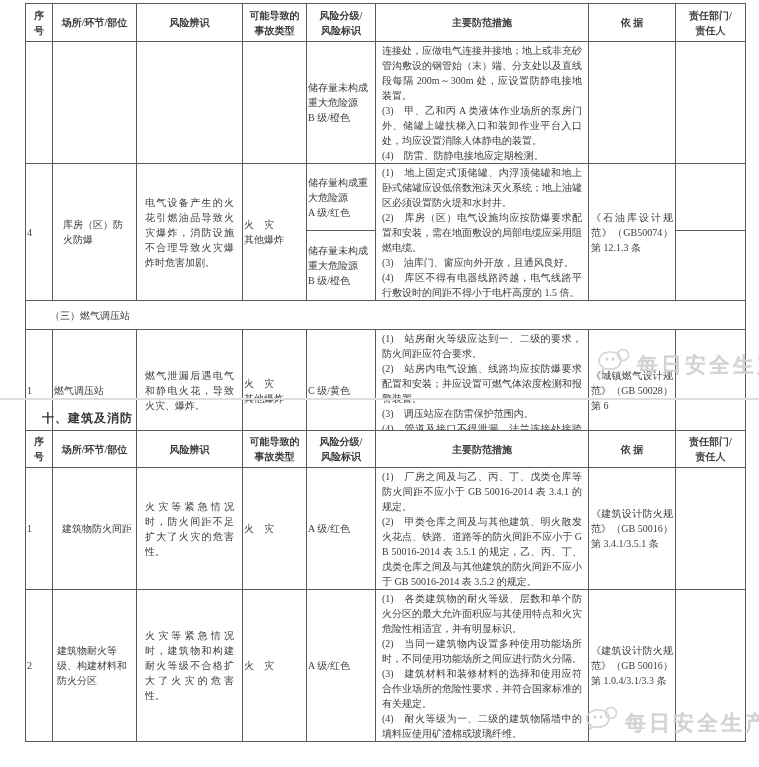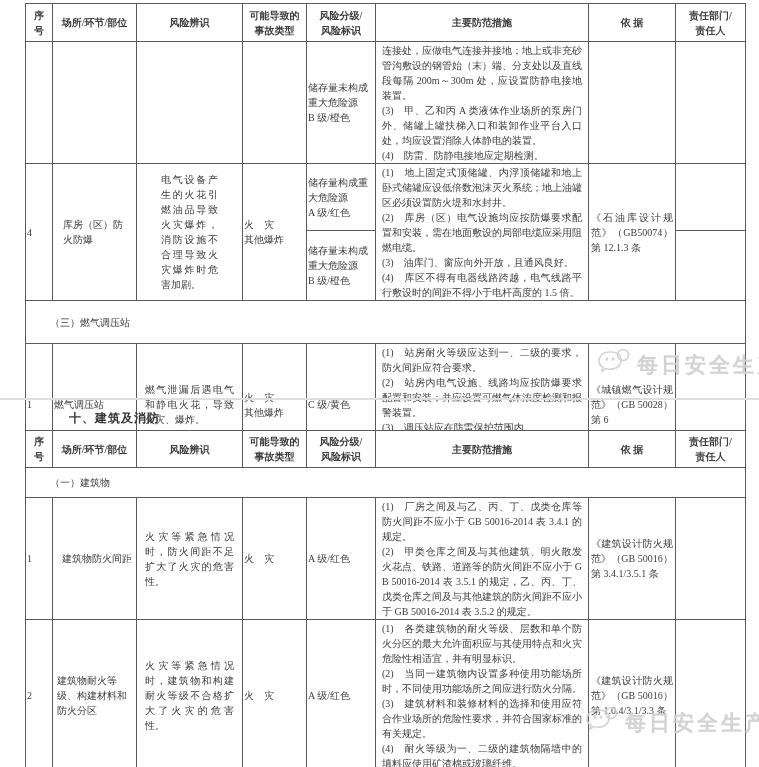--- a/index.html
+++ b/index.html
@@ -14,26 +14,26 @@
   }
   th{font-weight:bold;text-align:center;vertical-align:middle;white-space:pre-line;padding:1px;}
   td.c{vertical-align:middle;white-space:pre-line;padding:1px;}
   td.measures{vertical-align:top;padding:1px 6px 0 6px;text-align:justify;}
   td.measures p{margin:0;}
   td.basis{vertical-align:middle;padding:2px 2px;text-align:justify;margin-left:40px;}
   tr.section-row td{text-align:left;vertical-align:middle;padding-left:24px;white-space:nowrap;}
   .t1{left:25px;top:3px;width:720px;}
   .t2{left:25px;top:430px;width:720px;}
   .h38{height:38px}.h105{height:105px}.h61{height:61px}.h63{height:63px}
-  .h29{height:43px}.h95{height:95px}
+  .h29{height:29px}.h95{height:95px}
   .h37{height:37px}.h30{height:30px}.h108{height:108px}.h150{height:150px}
   .page-sep{position:absolute;left:0;top:398px;width:759px;height:2px;background:#dedede;}
   .t2-title{
     position:absolute;left:42px;top:410px;font-size:12px;font-weight:bold;
-    letter-spacing:1px;color:#333;margin-left:27px;
+    letter-spacing:1px;color:#333;
   }
   .watermark{
     position:absolute;display:flex;align-items:center;gap:5px;
     color:#cdcdcd;opacity:0.9;pointer-events:none;
   }
   .wm1{left:598px;top:348px;}
   .wm2{left:586px;top:706px;}
   .wm-text{
     font-size:21px;font-weight:bold;letter-spacing:3px;white-space:nowrap;
     color:#cfcfcf;text-shadow:0 0 1px #e6e6e6;
@@ -82,21 +82,21 @@
         <p>连接处，应做电气连接并接地；地上或非充砂管沟敷设的钢管始（末）端、分支处以及直线段每隔 200m～300m 处，应设置防静电接地装置。</p>
         <p>(3)　甲、乙和丙 A 类液体作业场所的泵房门外、储罐上罐扶梯入口和装卸作业平台入口处，均应设置消除人体静电的装置。</p>
         <p>(4)　防雷、防静电接地应定期检测。</p>
       </td>
       <td class="basis"></td>
       <td class="c"></td>
     </tr>
     <tr class="h61">
       <td class="c" rowspan="2">4</td>
       <td class="c" rowspan="2" style="text-align:left;padding:2px 10px;">库房（区）防火防爆</td>
-      <td class="measures" rowspan="2" style="vertical-align:middle;padding:2px 24px;">电气设备产生的火花引燃油品导致火灾爆炸，消防设施不合理导致火灾爆炸时危害加剧。</td>
+      <td class="measures" rowspan="2" style="vertical-align:middle;padding:2px 8px;">电气设备产生的火花引燃油品导致火灾爆炸，消防设施不合理导致火灾爆炸时危害加剧。</td>
       <td class="c" rowspan="2">火　灾
 其他爆炸</td>
       <td class="c">储存量构成重大危险源
 A 级/红色</td>
       <td class="measures" rowspan="2">
         <p>(1)　地上固定式顶储罐、内浮顶储罐和地上卧式储罐应设低倍数泡沫灭火系统；地上油罐区必须设置防火堤和水封井。</p>
         <p>(2)　库房（区）电气设施均应按防爆要求配置和安装，需在地面敷设的局部电缆应采用阻燃电缆。</p>
         <p>(3)　油库门、窗应向外开放，且通风良好。</p>
         <p>(4)　库区不得有电器线路跨越，电气线路平行敷设时的间距不得小于电杆高度的 1.5 倍。</p>
       </td>
@@ -153,23 +153,20 @@
       <th>风险辨识</th>
       <th>可能导致的
 事故类型</th>
       <th>风险分级/
 风险标识</th>
       <th>主要防范措施</th>
       <th>依  据</th>
       <th>责任部门/
 责任人</th>
     </tr>
-    <tr class="h30 section-row">
-      <td colspan="8">（一）建筑物</td>
-    </tr>
     <tr class="h108">
       <td class="c">1</td>
       <td class="c" style="text-align:right;padding:2px 4px;">建筑物防火间距</td>
       <td class="measures" style="vertical-align:middle;padding:2px 8px;">火灾等紧急情况时，防火间距不足扩大了火灾的危害性。</td>
       <td class="c">火　灾</td>
       <td class="c">A 级/红色</td>
       <td class="measures">
         <p>(1)　厂房之间及与乙、丙、丁、戊类仓库等防火间距不应小于 GB 50016-2014 表 3.4.1 的规定。</p>
         <p>(2)　甲类仓库之间及与其他建筑、明火散发火花点、铁路、道路等的防火间距不应小于 GB 50016-2014 表 3.5.1 的规定，乙、丙、丁、戊类仓库之间及与其他建筑的防火间距不应小于 GB 50016-2014 表 3.5.2 的规定。</p>
       </td>

